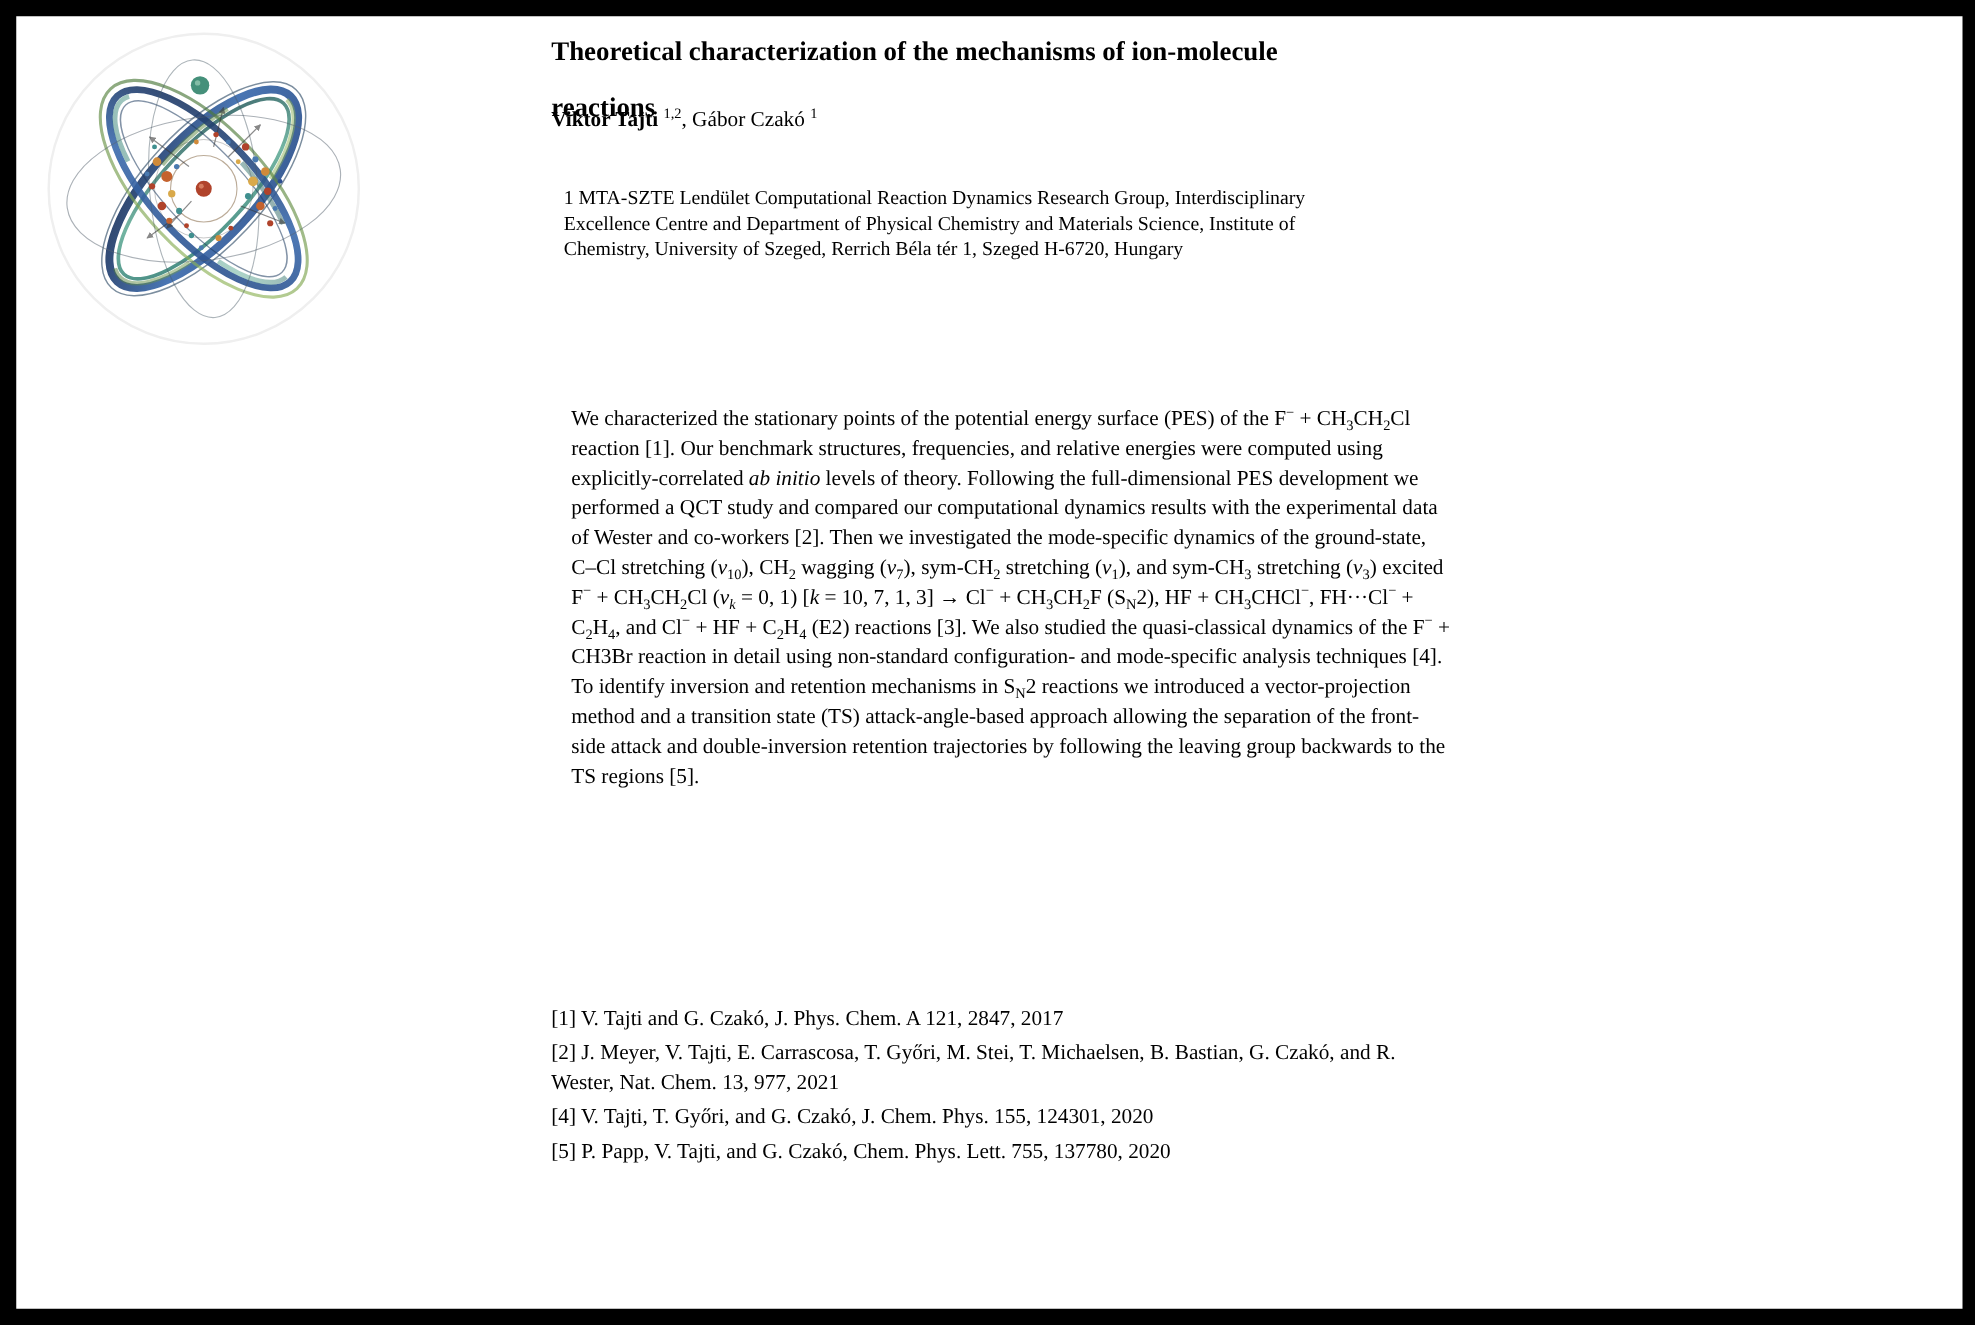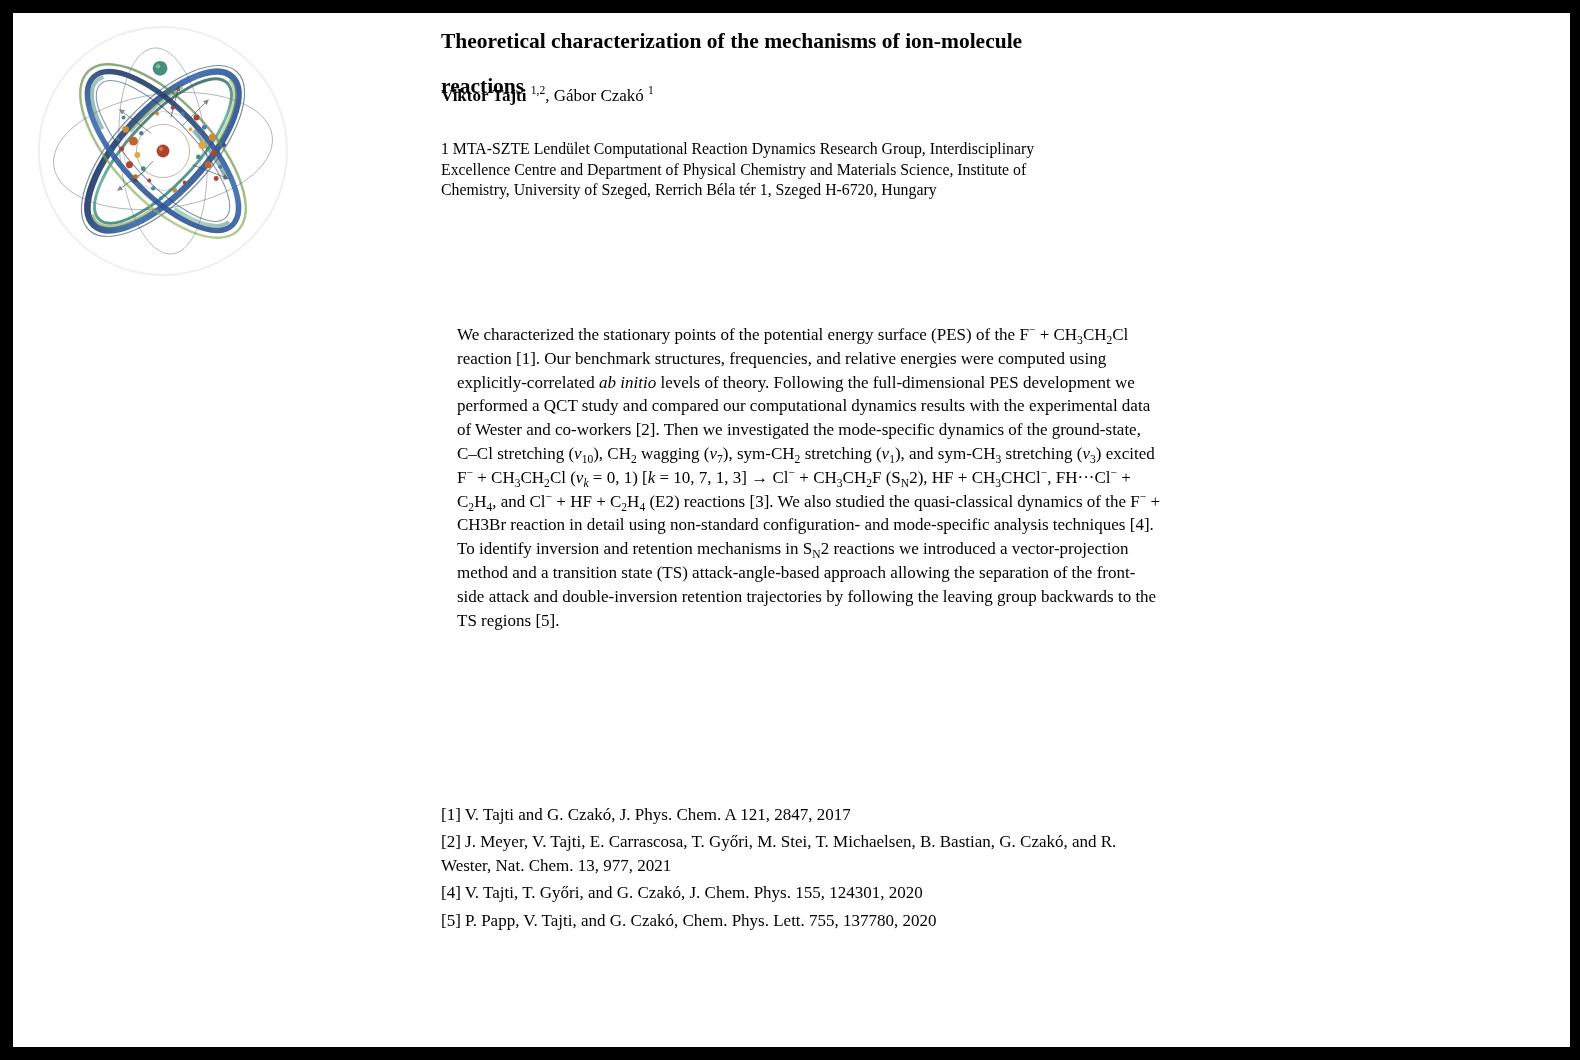--- a/index.html
+++ b/index.html
@@ -36,21 +36,21 @@
   }
   .authors{
     position:absolute;left:0;top:66px;
     font-size:17px;line-height:22px;text-align:center;
   }
   .affiliations{
     position:absolute;left:0;top:120px;
     width:650px;
     font-size:15.8px;line-height:20.5px;
   }
-  .affiliations p{margin:0;}
+  .affiliations p{margin:10px;}
   .affiliations p + p{margin-top:3px;}
   .abstract{
     position:absolute;left:0;top:288px;
     width:704px;
     font-size:17px;line-height:23.8px;
     margin:16px;
   }
   .references{
     position:absolute;left:0;top:784px;
     width:704px;

